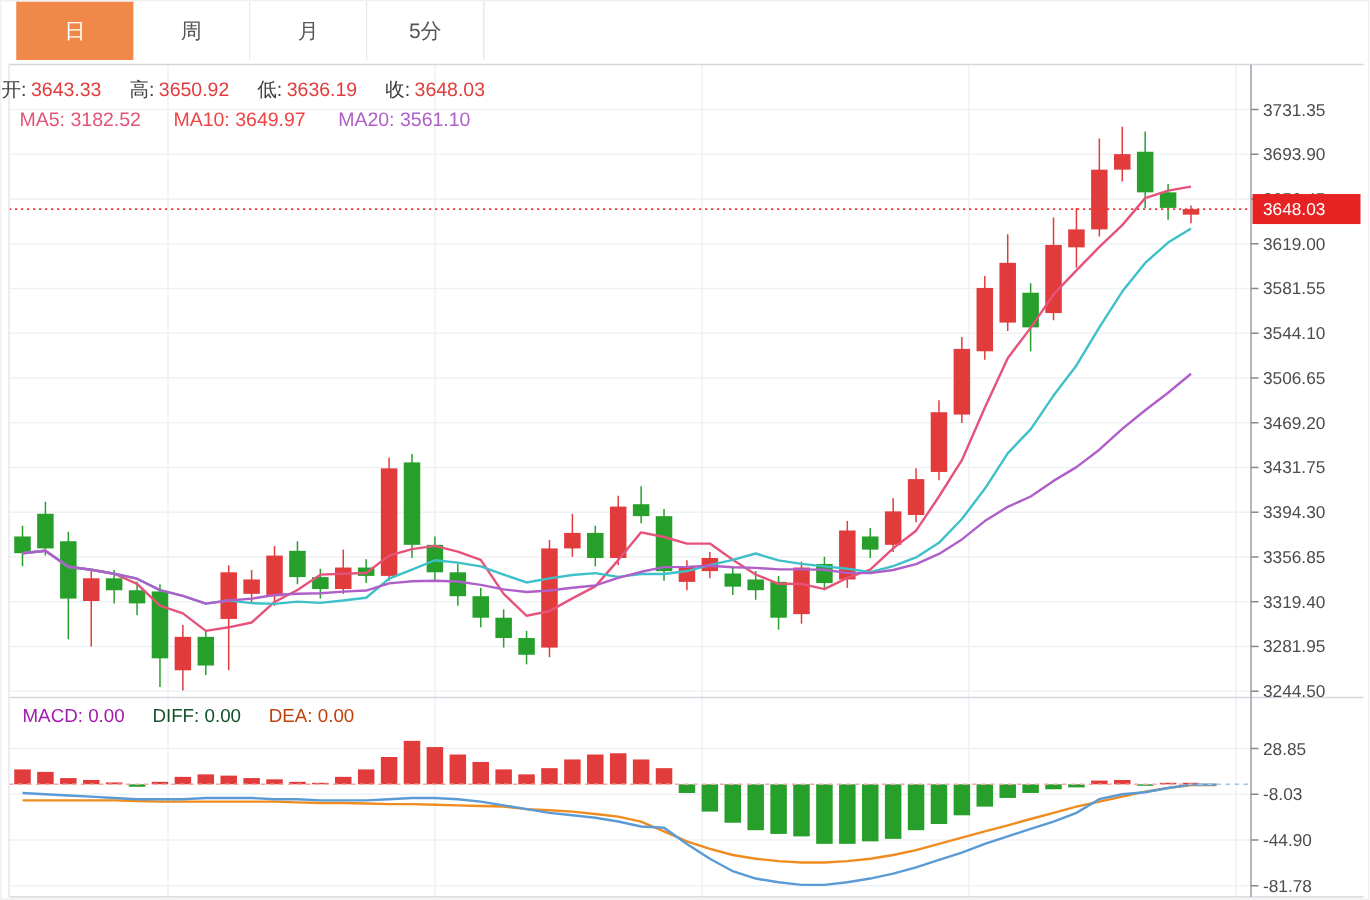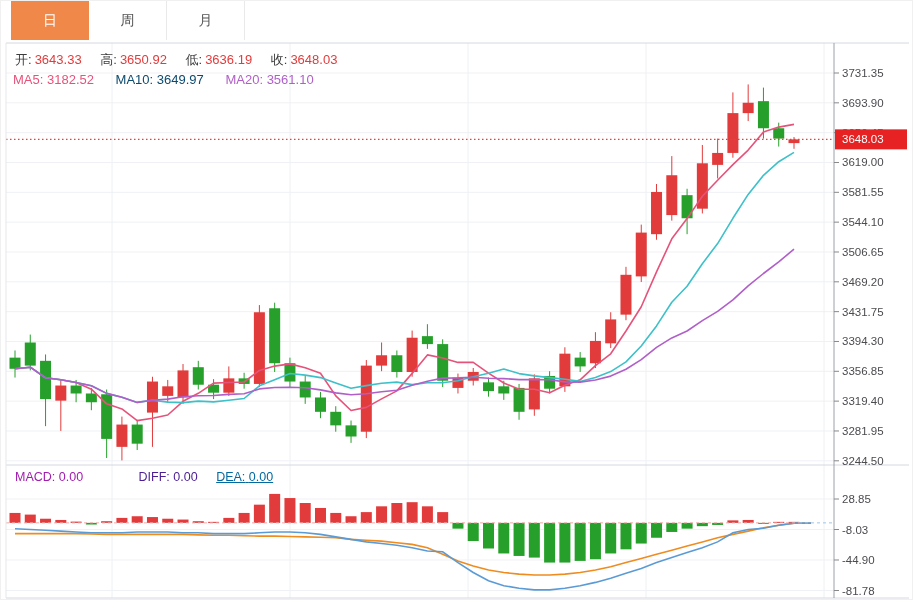--- a/index.html
+++ b/index.html
@@ -6,21 +6,21 @@
   .app{position:relative;width:913px;height:600px;background:#fff;overflow:hidden;
        font-family:"Liberation Sans",sans-serif;border:1px solid #f0f0f0;box-sizing:border-box;}
   .tabbar{position:absolute;top:0;left:0;right:0;height:39px;display:flex;padding-left:10px;
           background:#fff;z-index:3;}
   .tab{width:78px;height:100%;display:flex;align-items:center;justify-content:center;
        font-size:14px;color:#555;border-right:1px solid #e9e9e9;cursor:pointer;box-sizing:border-box;background:#fff;}
   .tab:first-child{border-left:1px solid #e9e9e9;}
   .tab.active{background:#f0884a;color:#fff;border-color:#f0884a;}
   svg.chart{position:absolute;left:0;top:0;z-index:1;}
   .hdr{position:absolute;z-index:2;white-space:nowrap;}
-  .ohlc{left:14px;top:50px;font-size:13px;color:#3c3c3c;text-align:right;}
+  .ohlc{left:0;top:50px;font-size:13px;color:#3c3c3c;text-align:right;}
   .ohlc .lbl{color:#3c3c3c;margin-left:15px;}
   .ohlc .lbl.first{margin-left:0;}
   .ohlc .val{color:#e23b3b;margin-left:3px;}
   .ma{left:12px;top:71px;font-size:13px;}
   .ma .ma-item{margin-right:18px;}
   .macdh{left:14px;top:469px;font-size:12.5px;}
   .macdh .m-item{margin-right:15px;}
 </style>
 </head>
 <body>
@@ -29,20 +29,23 @@
 
   <div class="tabbar">
     <div class="tab active">
         <span>日</span>
       </div>
     <div class="tab">
         <span>周</span>
       </div>
     <div class="tab">
         <span>月</span>
+      </div>
+    <div class="tab">
+        <span>5分</span>
       </div>
   </div>
 
   <svg class="chart" id="chartSvg" width="913" height="600">
       <line x1="5" y1="72" x2="833" y2="72" stroke="#f0f1f5" stroke-width="1"></line>
       <line x1="5" y1="101.83076923076909" x2="833" y2="101.83076923076909" stroke="#f0f1f5" stroke-width="1"></line>
       <line x1="5" y1="131.66153846153856" x2="833" y2="131.66153846153856" stroke="#f0f1f5" stroke-width="1"></line>
       <line x1="5" y1="161.49230769230763" x2="833" y2="161.49230769230763" stroke="#f0f1f5" stroke-width="1"></line>
       <line x1="5" y1="191.3230769230767" x2="833" y2="191.3230769230767" stroke="#f0f1f5" stroke-width="1"></line>
       <line x1="5" y1="221.1538461538462" x2="833" y2="221.1538461538462" stroke="#f0f1f5" stroke-width="1"></line>
@@ -274,23 +277,23 @@
 
   <div class="hdr ohlc">
     <span class="lbl first">开:</span><span class="val">3643.33</span>
     <span class="lbl">高:</span><span class="val">3650.92</span>
     <span class="lbl">低:</span><span class="val">3636.19</span>
     <span class="lbl">收:</span><span class="val">3648.03</span>
   </div>
 
   <div class="hdr ma">
     <span class="ma-item" style="color: rgb(230, 83, 122);"><span>MA5:</span> <span>3182.52</span></span>
-    <span class="ma-item" style="color: #0c4a6e;"><span>MA10:</span> <span>3649.97</span></span>
+    <span class="ma-item" style="color: #ef4444;"><span>MA10:</span> <span>3649.97</span></span>
     <span class="ma-item" style="color: rgb(176, 95, 201);"><span>MA20:</span> <span>3561.10</span></span>
   </div>
 
   <div class="hdr macdh">
     <span class="m-item" style="color: #a21caf;"><span>MACD:</span> <span>0.00</span></span>
-    <span class="m-item" style="color: #4c1d95; margin-left: 37px;"><span>DIFF:</span> <span>0.00</span></span>
-    <span class="m-item" style="color: #0369a1; text-decoration: underline;"><span>DEA:</span> <span>0.00</span></span>
+    <span class="m-item" style="color: #14532d;"><span>DIFF:</span> <span>0.00</span></span>
+    <span class="m-item" style="color: #c2410c;"><span>DEA:</span> <span>0.00</span></span>
   </div>
 
 </div>
 
 </body></html>

